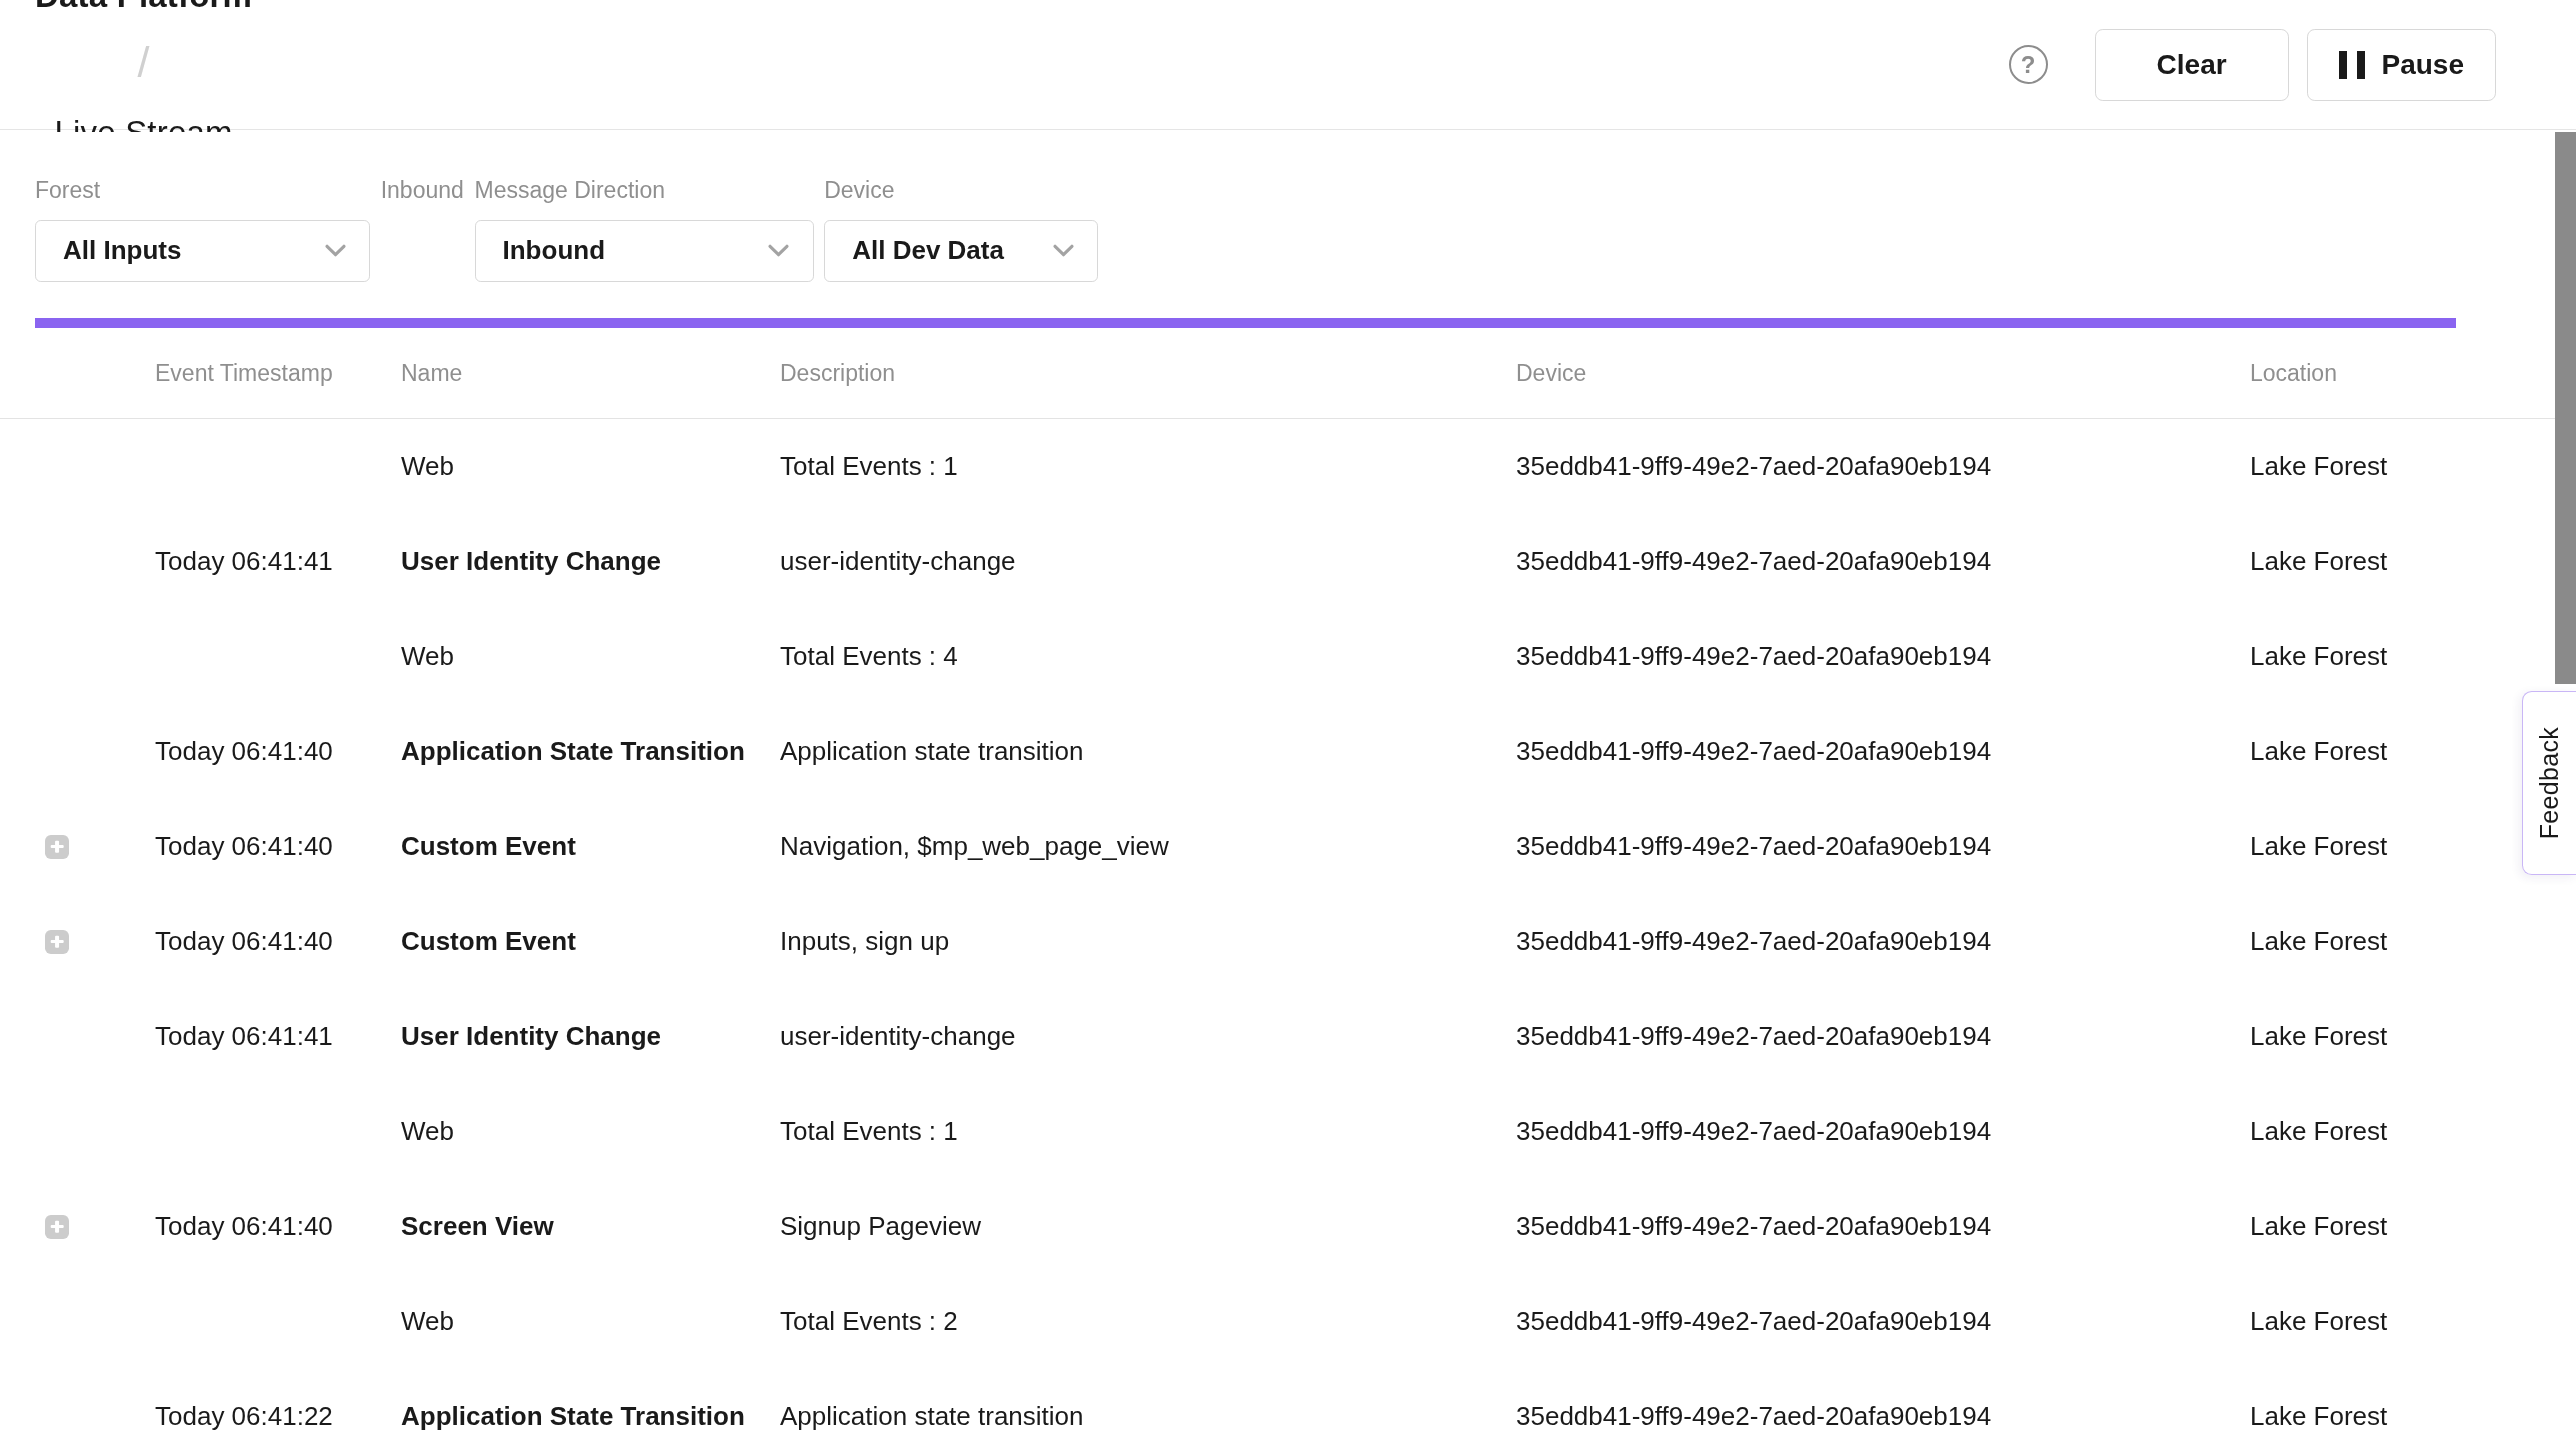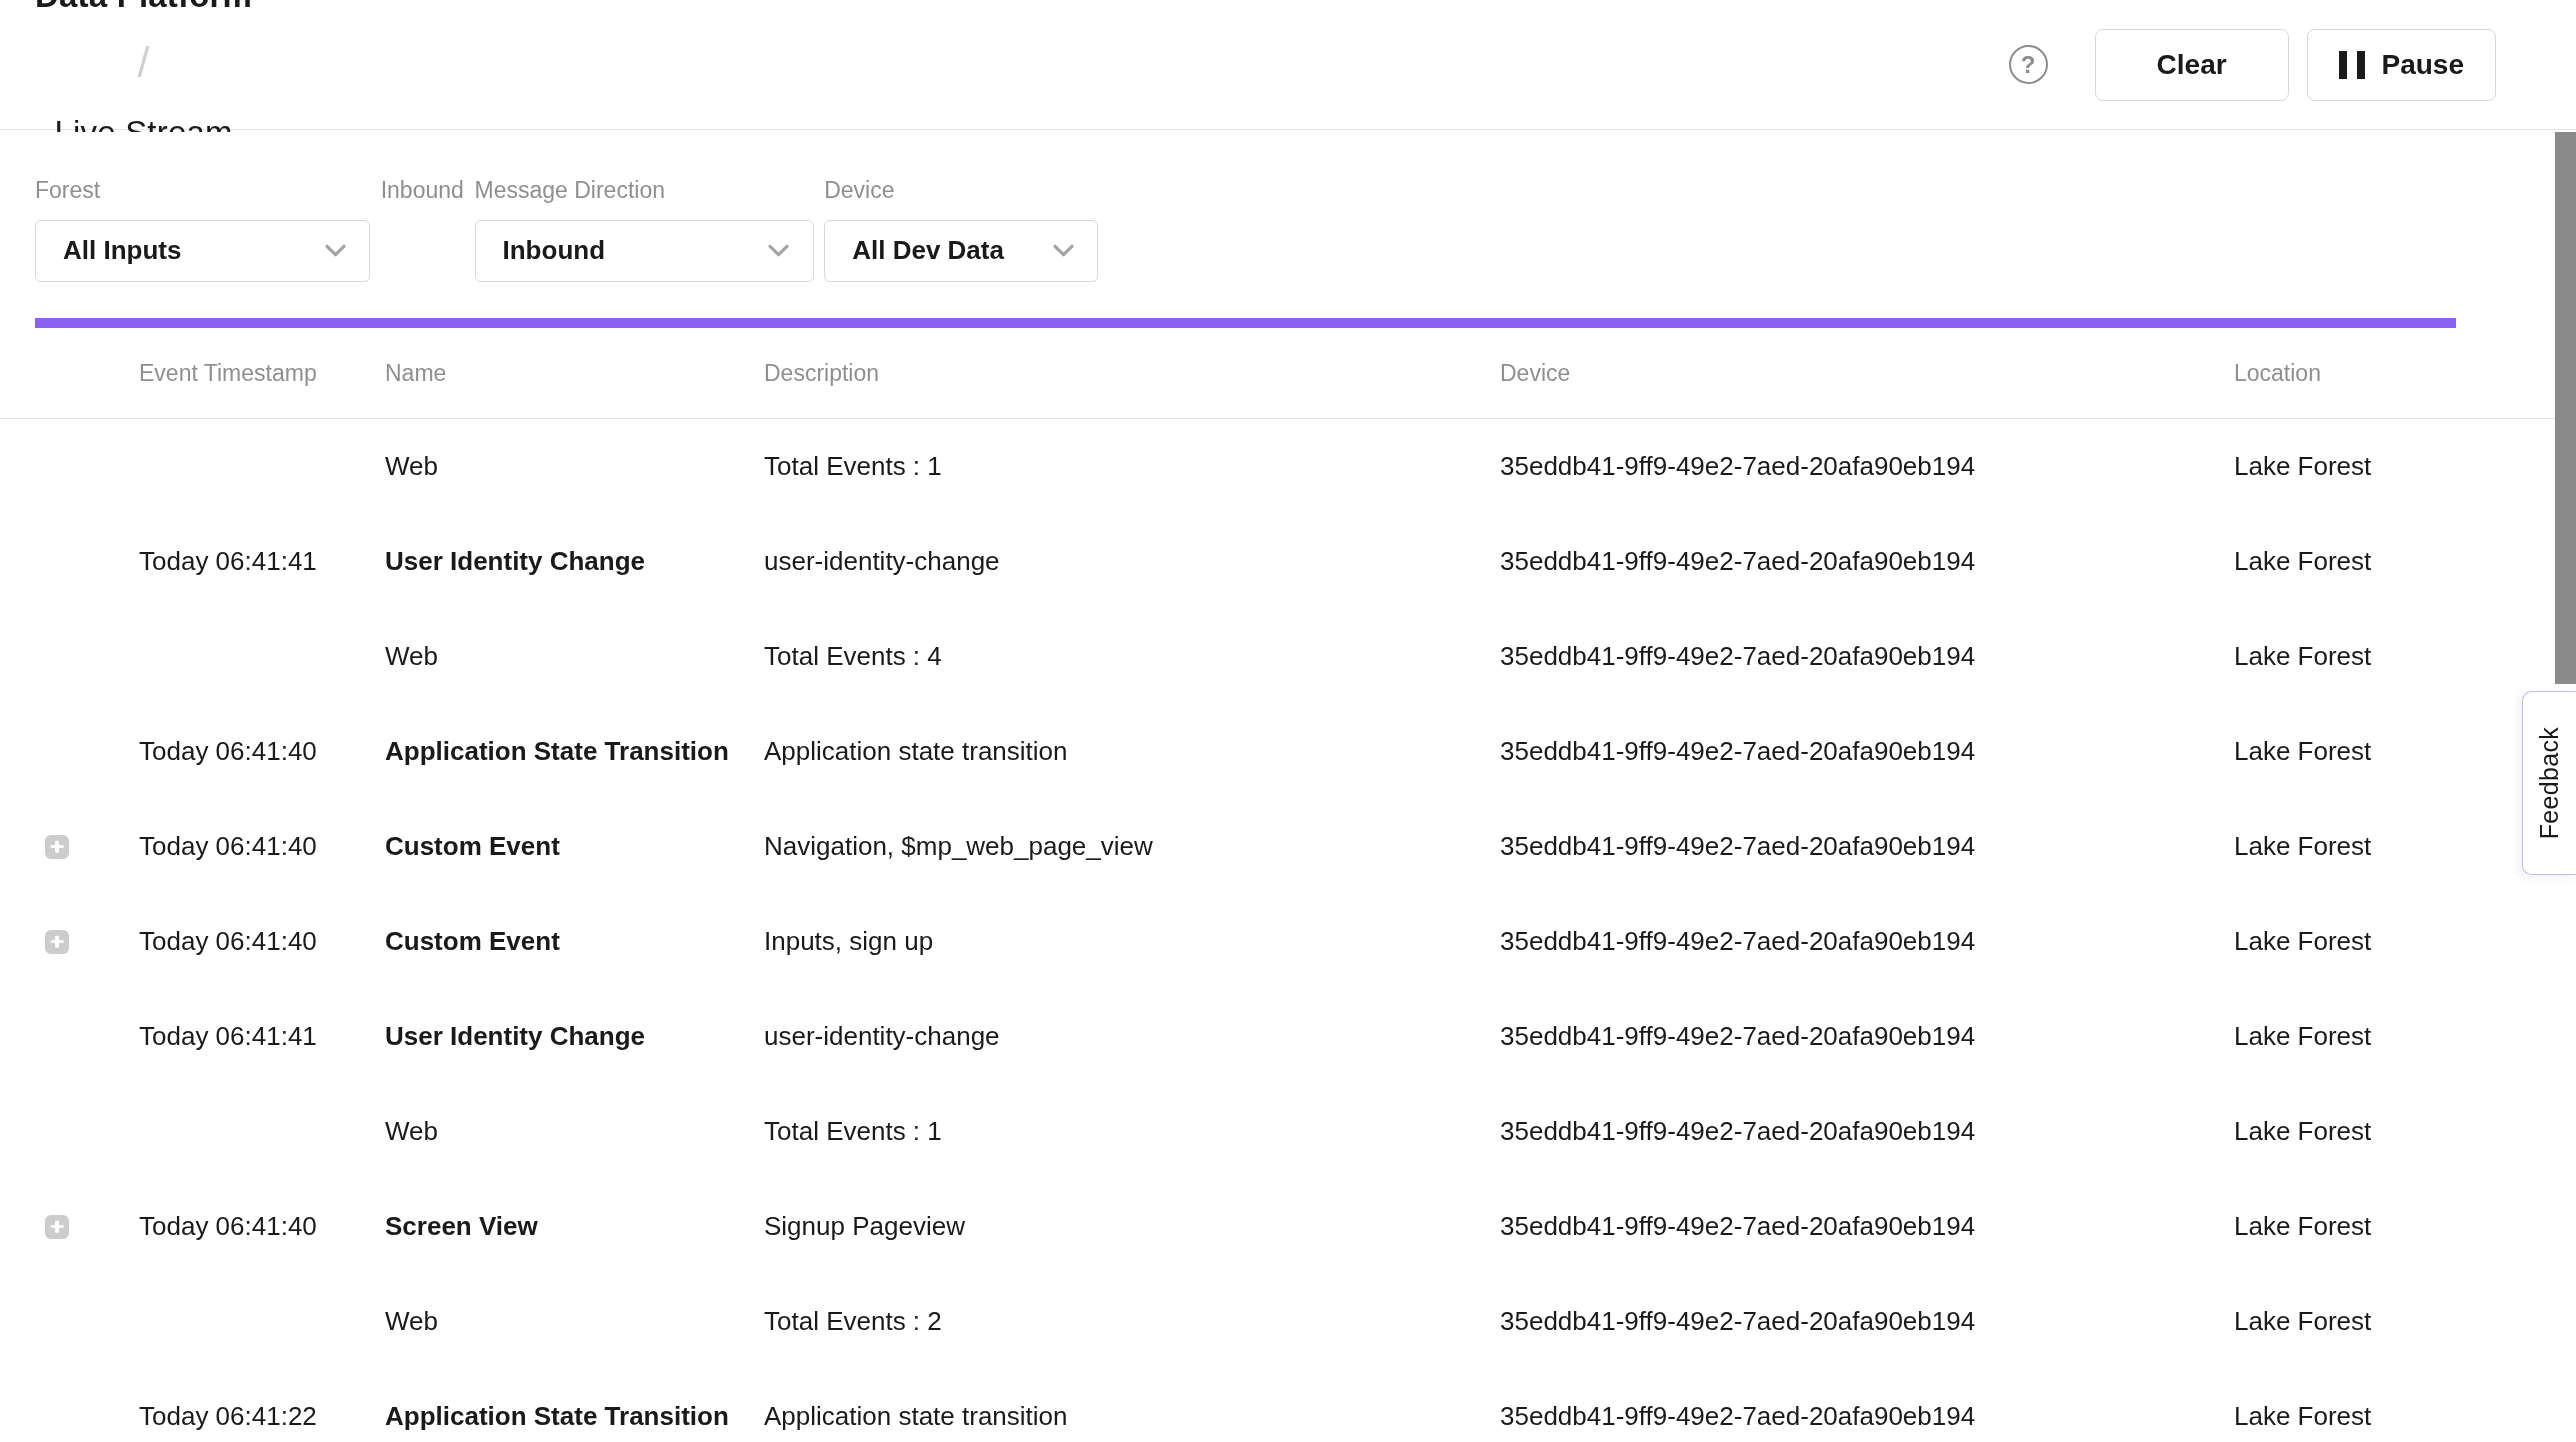--- a/index.html
+++ b/index.html
@@ -74,20 +74,21 @@
     position:absolute;top:318px;left:35px;width:2421px;height:9.7px;
     background:var(--accent);
   }
 
   
   .events-table{position:absolute;top:328px;left:0;right:0;bottom:0;overflow:hidden;}
   .thead, .trow{
     display:grid;
     grid-template-columns:139px 246px 379px 736px 734px 223px;
     align-items:center;
+    padding-left:16px;
   }
   .thead{height:91px;color:var(--muted);font-size:23px;border-bottom:1.9px solid #e3e3e3;}
   .thead .cell:first-child{}
   .trow{height:95px;font-size:26px;position:relative;cursor:pointer;}
   .cell{overflow:hidden;white-space:nowrap;}
   .c-name{font-weight:700;}
   .c-name.regular{font-weight:400;}
   .expand{
     position:absolute;left:45px;top:50%;transform:translateY(-50%);
     width:24px;height:24px;background:#cccccc;border-radius:5.8px;cursor:pointer;

